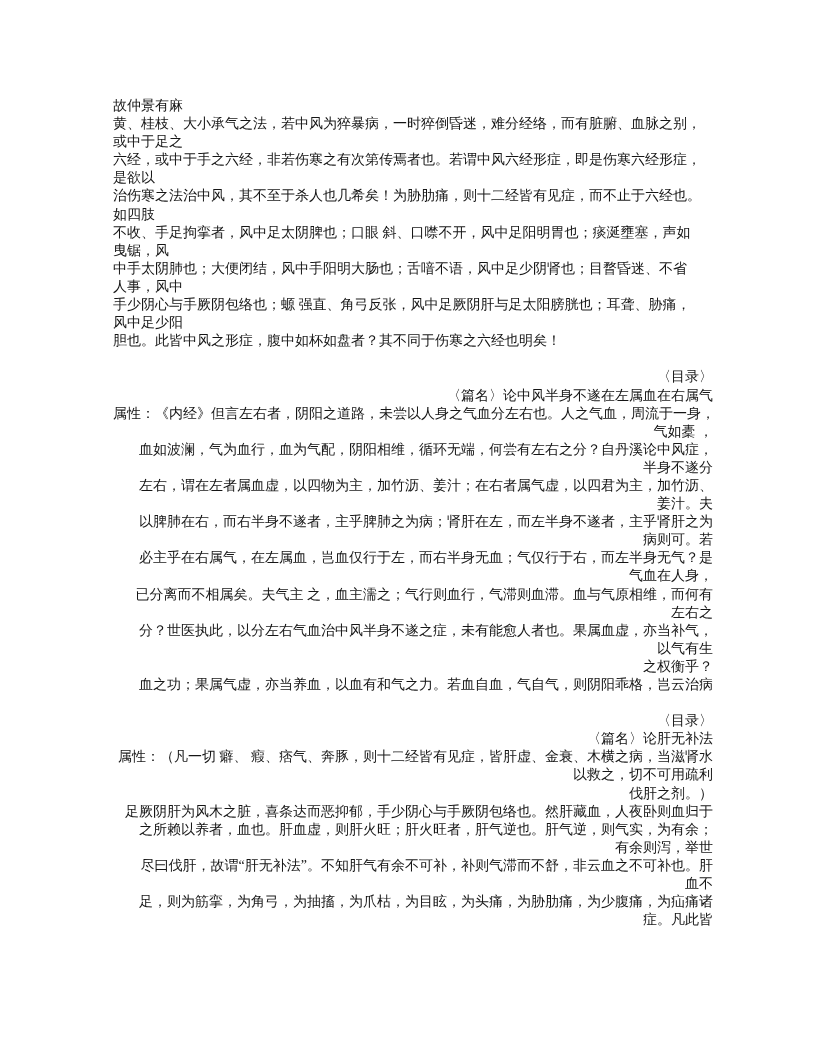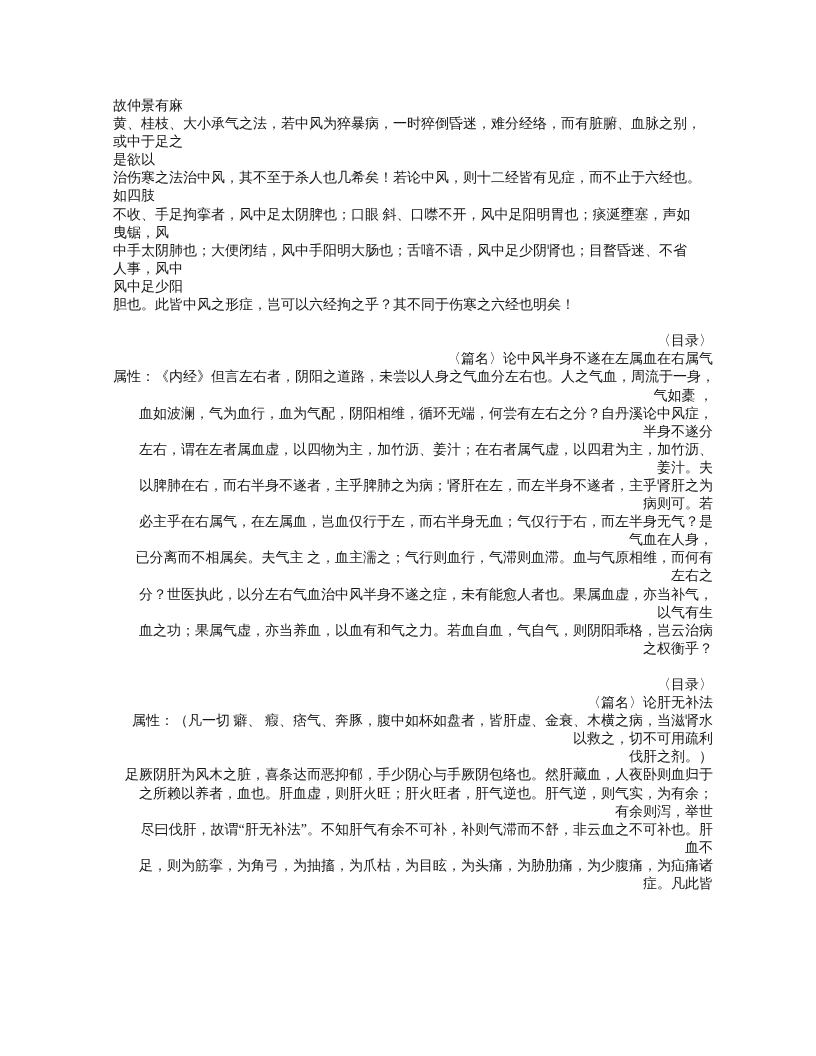--- a/index.html
+++ b/index.html
@@ -41,54 +41,56 @@
 </head>
 <body>
 
 <div class="page">
   <div class="document-text">
 
   <div class="section">
         <div class="line">故仲景有麻</div>
         <div class="line">黄、桂枝、大小承气之法，若中风为猝暴病，一时猝倒昏迷，难分经络，而有脏腑、血脉之别，</div>
         <div class="line">或中于足之</div>
+        <div class="line">六经，或中于手之六经，非若伤寒之有次第传焉者也。若谓中风六经形症，即是伤寒六经形症，</div>
         <div class="line">是欲以</div>
-        <div class="line">治伤寒之法治中风，其不至于杀人也几希矣！若论中风，则十二经皆有见症，而不止于六经也。</div>
+        <div class="line">治伤寒之法治中风，其不至于杀人也几希矣！为胁肋痛，则十二经皆有见症，而不止于六经也。</div>
         <div class="line">如四肢</div>
         <div class="line">不收、手足拘挛者，风中足太阴脾也；口眼 斜、口噤不开，风中足阳明胃也；痰涎壅塞，声如</div>
         <div class="line">曳锯，风</div>
         <div class="line">中手太阴肺也；大便闭结，风中手阳明大肠也；舌喑不语，风中足少阴肾也；目瞀昏迷、不省</div>
         <div class="line">人事，风中</div>
+        <div class="line">手少阴心与手厥阴包络也；螈 强直、角弓反张，风中足厥阴肝与足太阳膀胱也；耳聋、胁痛，</div>
         <div class="line">风中足少阳</div>
-        <div class="line">胆也。此皆中风之形症，岂可以六经拘之乎？其不同于伤寒之六经也明矣！</div>
+        <div class="line">胆也。此皆中风之形症，腹中如杯如盘者？其不同于伤寒之六经也明矣！</div>
       </div>
       <div class="section">
         <div class="line">〈目录〉</div>
         <div class="line">〈篇名〉论中风半身不遂在左属血在右属气</div>
         <div class="line">属性：《内经》但言左右者，阴阳之道路，未尝以人身之气血分左右也。人之气血，周流于一身，</div>
         <div class="line">气如橐 ，</div>
         <div class="line">血如波澜，气为血行，血为气配，阴阳相维，循环无端，何尝有左右之分？自丹溪论中风症，</div>
         <div class="line">半身不遂分</div>
         <div class="line">左右，谓在左者属血虚，以四物为主，加竹沥、姜汁；在右者属气虚，以四君为主，加竹沥、</div>
         <div class="line">姜汁。夫</div>
         <div class="line">以脾肺在右，而右半身不遂者，主乎脾肺之为病；肾肝在左，而左半身不遂者，主乎肾肝之为</div>
         <div class="line">病则可。若</div>
         <div class="line">必主乎在右属气，在左属血，岂血仅行于左，而右半身无血；气仅行于右，而左半身无气？是</div>
         <div class="line">气血在人身，</div>
         <div class="line">已分离而不相属矣。夫气主 之，血主濡之；气行则血行，气滞则血滞。血与气原相维，而何有</div>
         <div class="line">左右之</div>
         <div class="line">分？世医执此，以分左右气血治中风半身不遂之症，未有能愈人者也。果属血虚，亦当补气，</div>
         <div class="line">以气有生</div>
+        <div class="line">之权衡乎？</div>
         <div class="line">血之功；果属气虚，亦当养血，以血有和气之力。若血自血，气自气，则阴阳乖格，岂云治病</div>
-        <div class="line">之权衡乎？</div>
       </div>
       <div class="section">
         <div class="line">〈目录〉</div>
         <div class="line">〈篇名〉论肝无补法</div>
-        <div class="line">属性：（凡一切 癖、 瘕、痞气、奔豚，腹中如杯如盘者，皆肝虚、金衰、木横之病，当滋肾水</div>
+        <div class="line">属性：（凡一切 癖、 瘕、痞气、奔豚，则十二经皆有见症，皆肝虚、金衰、木横之病，当滋肾水</div>
         <div class="line">以救之，切不可用疏利</div>
         <div class="line">伐肝之剂。）</div>
         <div class="line">足厥阴肝为风木之脏，喜条达而恶抑郁，手少阴心与手厥阴包络也。然肝藏血，人夜卧则血归于</div>
         <div class="line">之所赖以养者，血也。肝血虚，则肝火旺；肝火旺者，肝气逆也。肝气逆，则气实，为有余；</div>
         <div class="line">有余则泻，举世</div>
         <div class="line">尽曰伐肝，故谓“肝无补法”。不知肝气有余不可补，补则气滞而不舒，非云血之不可补也。肝</div>
         <div class="line">血不</div>
         <div class="line">足，则为筋挛，为角弓，为抽搐，为爪枯，为目眩，为头痛，为胁肋痛，为少腹痛，为疝痛诸</div>
         <div class="line">症。凡此皆</div>
       </div>

